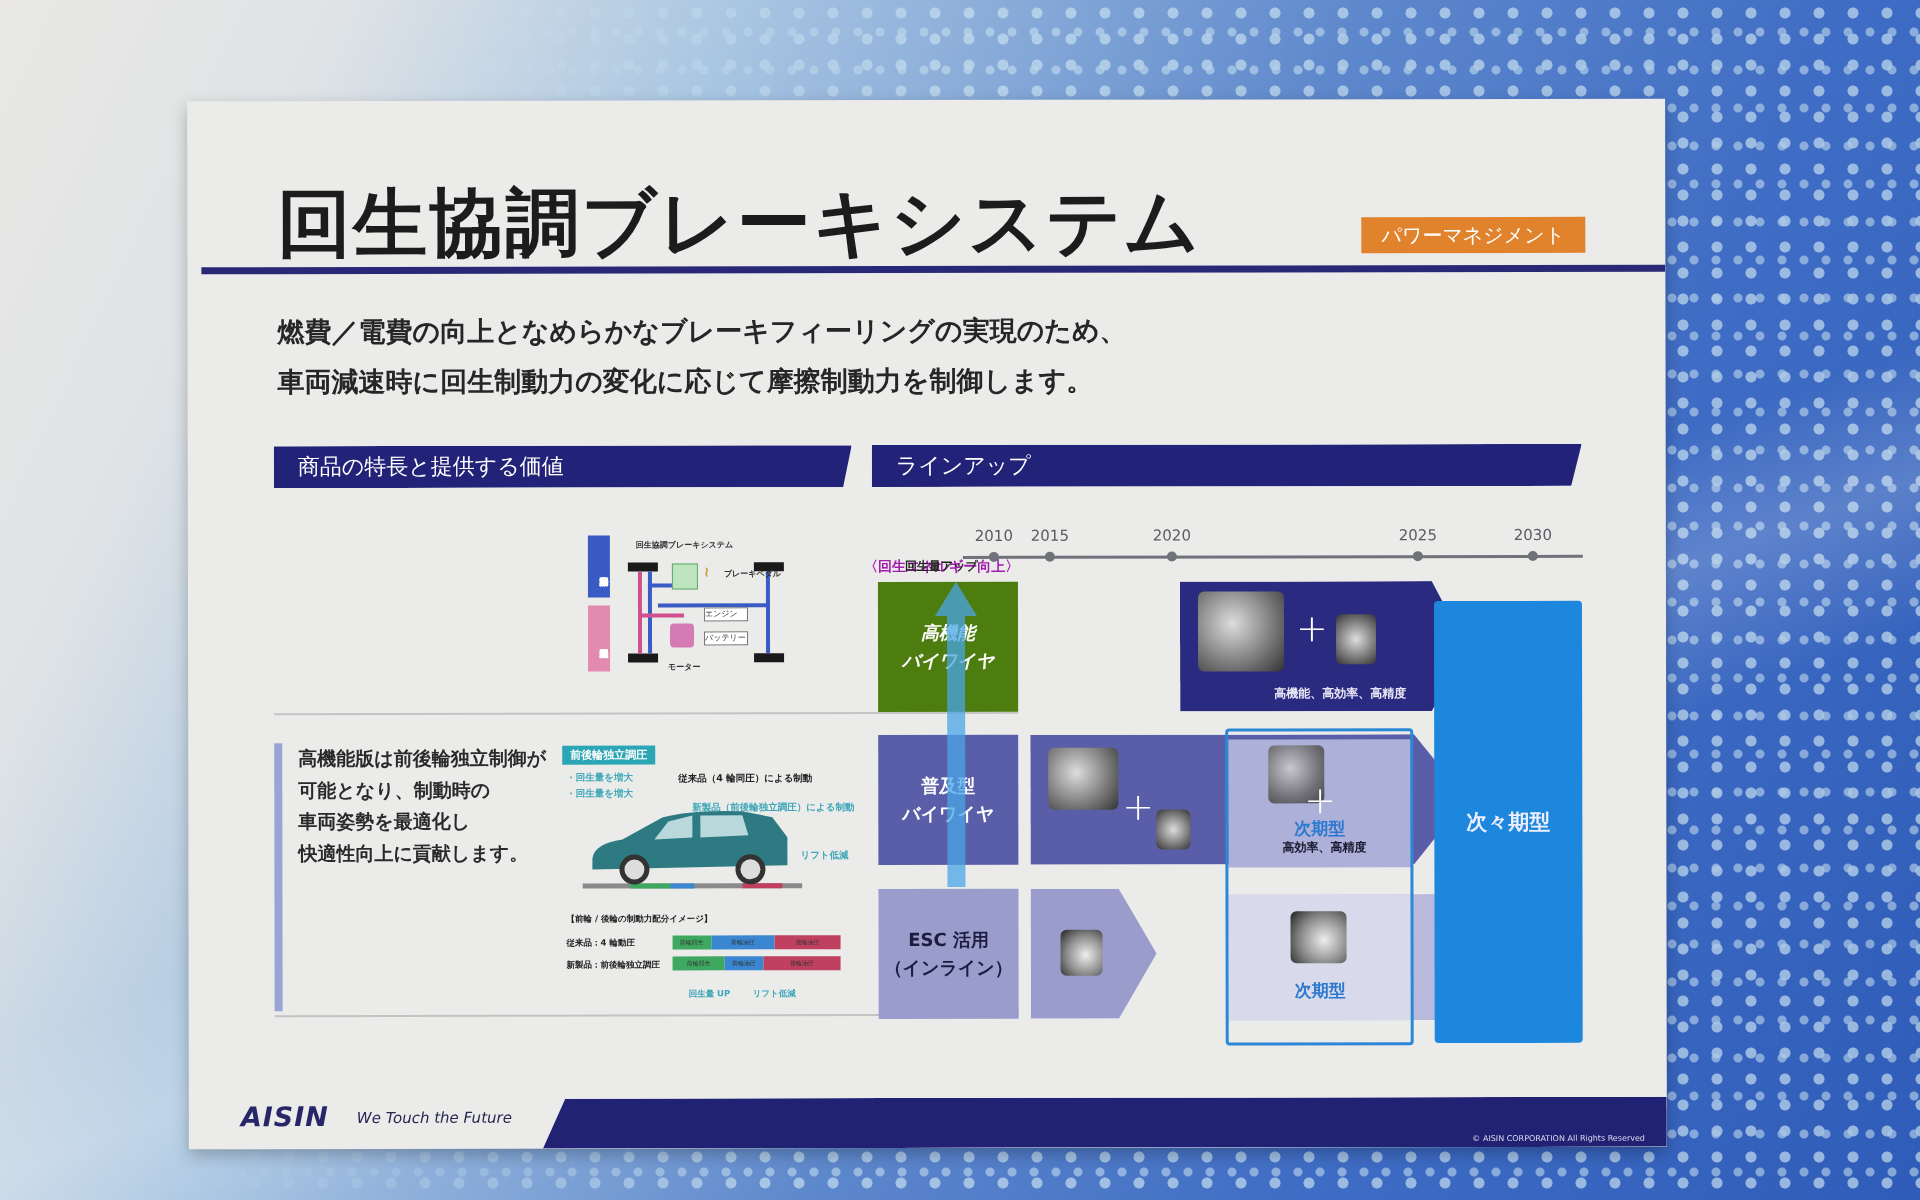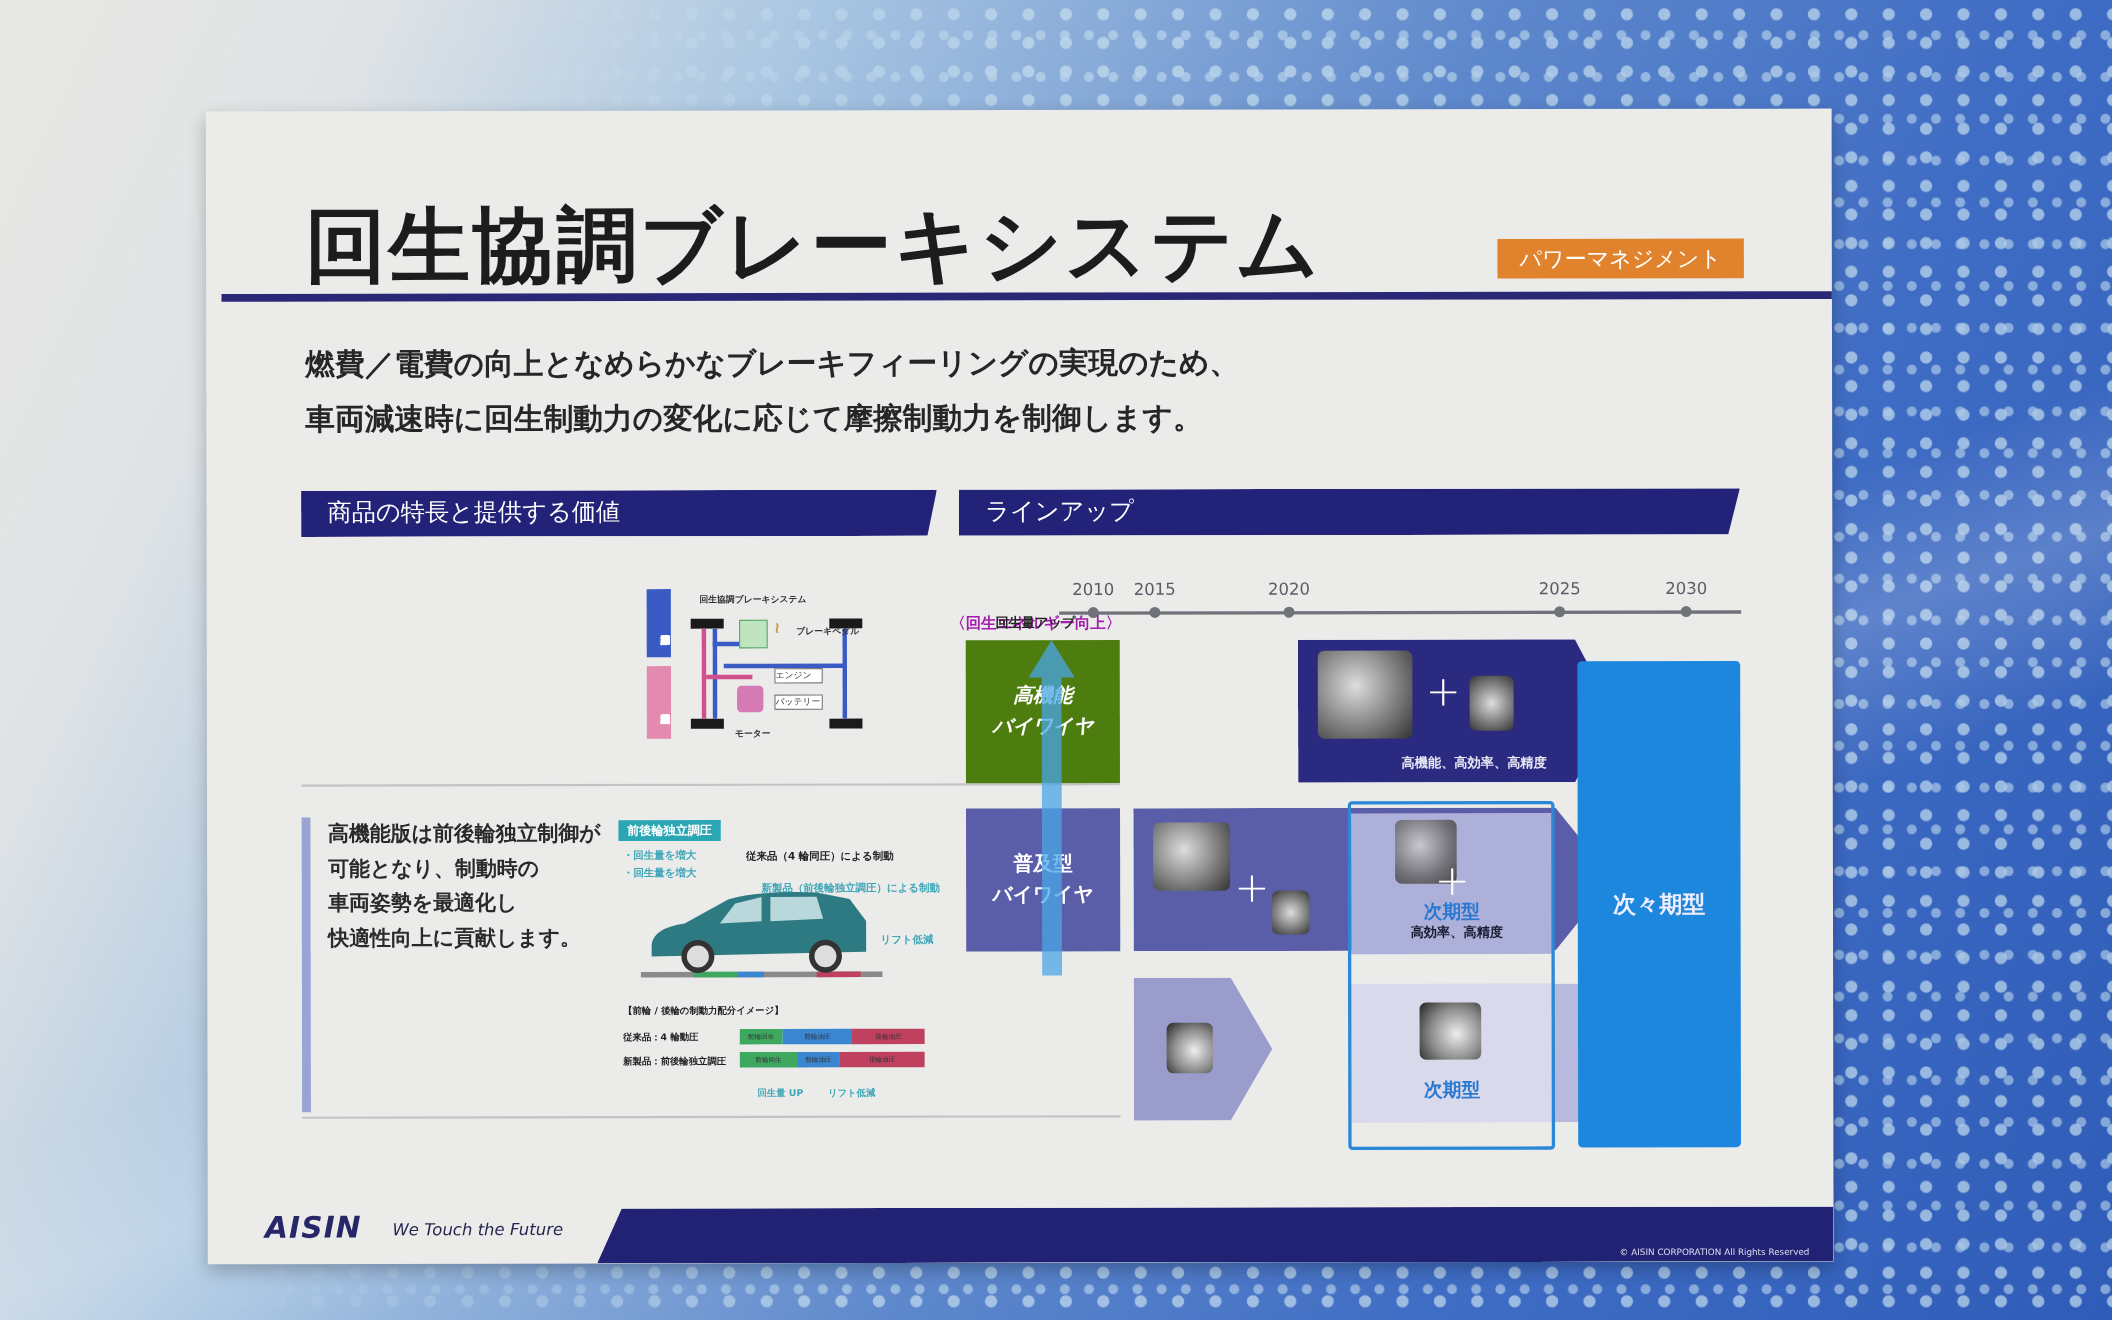--- a/index.html
+++ b/index.html
@@ -202,20 +202,24 @@
   <div class="regen-sub">回生量アップ</div>
 
   <div class="cat-box" style="left:690px; top:482px; height:130px; background:#4d7c0f;font-style:italic;">
     <div>高機能</div>
     <div>バイワイヤ</div>
   </div>
   <div class="cat-box" style="left:690px; top:635px; height:130px; background:#5a5da8;">
     <div>普及型</div>
     <div>バイワイヤ</div>
   </div>
+  <div class="cat-box" style="left:690px; top:789px; height:130px; background:#9a9dcc; color:#1c1c40;">
+    <div>ESC 活用</div>
+    <div>（インライン）</div>
+  </div>
 
   <svg class="up-arrow" viewBox="0 0 42 305">
     <polygon points="21,0 42,34 30,34 30,305 12,305 12,34 0,34" fill="#4aa6e6" opacity="0.75"></polygon>
   </svg>
 
   <div class="arrow-band" style="left:992px; top:482px; width:286px; height:130px; background:#2a2a80;"></div>
   <div class="product" style="left:1010px; top:492px; width:86px; height:80px; background:radial-gradient(circle at 40% 40%, #ddd, #777 60%, #333);"></div>
   <div class="plus" style="left:1108px; top:510px;">+</div>
   <div class="product" style="left:1148px; top:515px; width:40px; height:50px; background:radial-gradient(circle at 50% 50%, #ddd, #666 70%, #333);"></div>
   <div class="band-caption" style="left:1086px; top:586px; color:#e6e6f5;text-align:center;">高機能、高効率、高精度</div>

